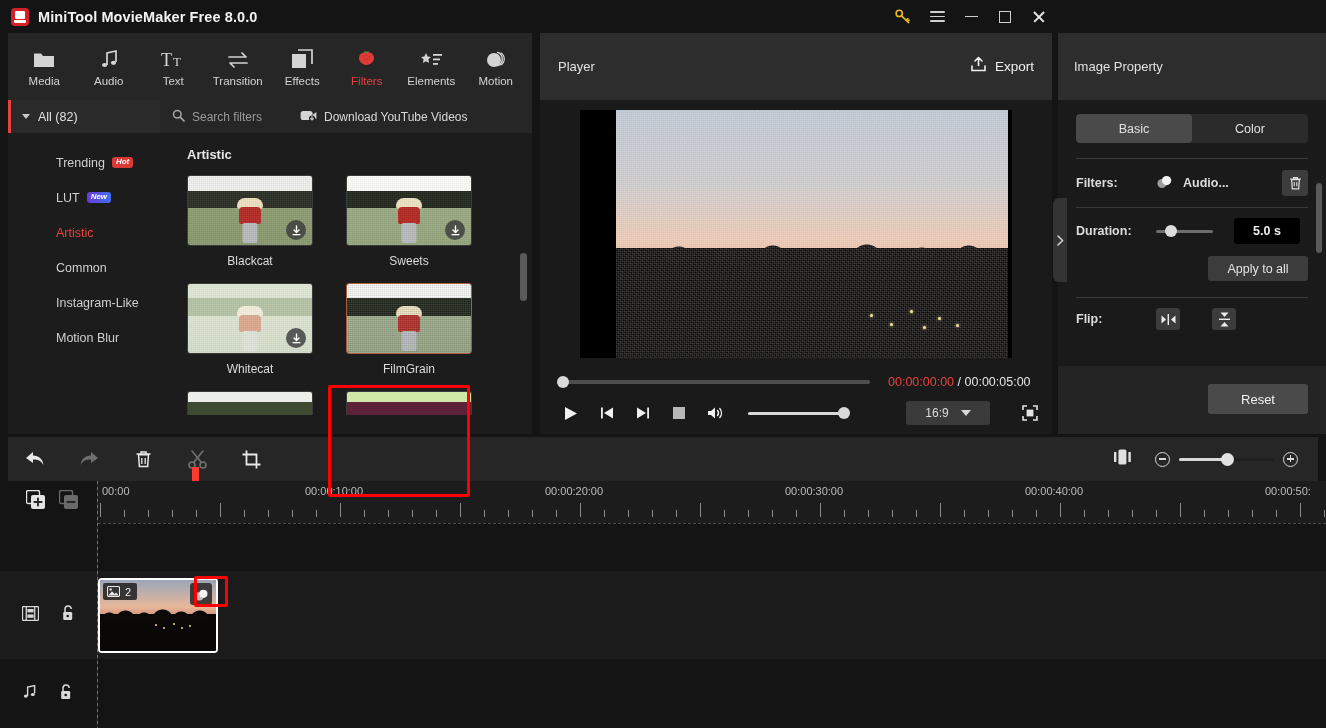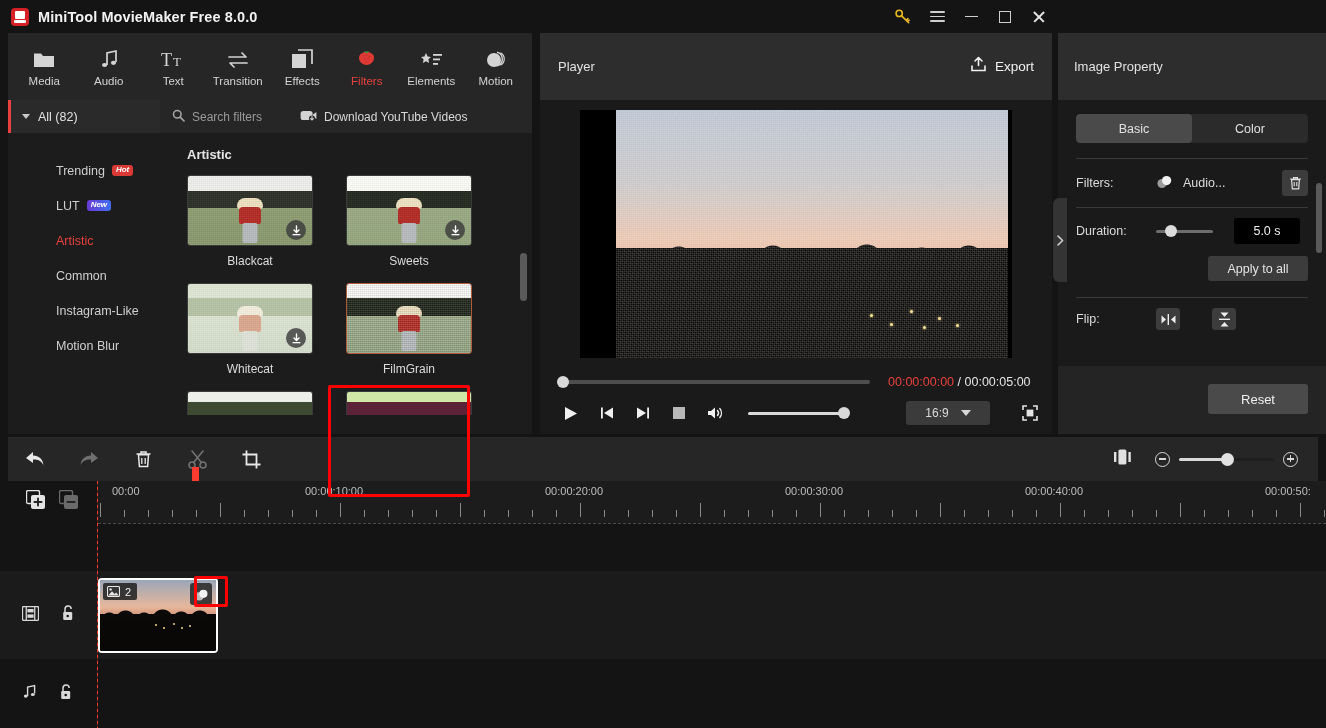--- a/index.html
+++ b/index.html
@@ -67,21 +67,21 @@
   }
   .cat-all {
     height: 33px; display: flex; align-items: center; gap: 8px;
     padding-left: 14px; background: #2a2a2a; position: relative;
   }
   .cat-all::before {
     content: ""; position: absolute; left: 0; top: 0; width: 3px; height: 33px; background: #e8413f;
   }
   .caret { width: 0; height: 0; border-left: 4.5px solid transparent; border-right: 4.5px solid transparent; border-top: 5px solid #c9c9c9; }
   .cat-all .lbl { font-size: 12.5px; color: #e2e2e2; }
-  .cat-list { padding-top: 20px; text-align: center; }
+  .cat-list { padding-top: 12px; text-align: center; }
   .cat-item {
     height: 35px; display: flex; align-items: center; gap: 7px; padding-left: 48px;
     font-size: 12.5px; color: #cfcfcf;
   }
   .cat-item.active { color: #e8413f; }
   .badge {
     font-size: 8px; font-weight: bold; font-style: italic; color: #fff;
     padding: 1px 4px 1.5px; border-radius: 3px; line-height: 1;
   }
   .badge.hot { background: #d93a36; }
@@ -198,21 +198,21 @@
   .prop {
     position: absolute; top: 33px; left: 1058px; width: 268px; height: 401px; background: #1a1a1a;
   }
   .prop-head { height: 67px; background: #2d2d2d; display: flex; align-items: center; padding-left: 16px; }
   .prop-head .ttl { font-size: 13px; color: #e2e2e2; }
   .tabs {
     margin: 14px 18px 0; height: 29px; background: #2b2b2b; border-radius: 4px; display: flex; overflow: hidden;
   }
   .tab { flex: 1; display: flex; align-items: center; justify-content: center; font-size: 12.5px; color: #e0e0e0; }
   .tab.active { background: #4a4a4a; border-radius: 4px; }
-  .prow { display: flex; align-items: center; padding: 0 18px; height: 40px; }
+  .prow { display: flex; align-items: center; padding: 0 18px; height: 40px; font-weight: bold; }
   .prow .plabel { font-size: 12.5px; color: #dcdcdc; width: 58px; }
   .hr { height: 1px; background: #3a3a3a; margin: 0 18px; }
   .filter-chip { display: flex; align-items: center; gap: 10px; margin-left: 22px; }
   .filter-chip .nm { font-size: 12.5px; color: #dcdcdc; }
   .trash-btn { margin-left: auto; width: 26px; height: 26px; background: #3c3c3c; border-radius: 3px; display: flex; align-items: center; justify-content: center; }
   .dur-track { position: relative; width: 57px; height: 3px; background: #6d6d6d; border-radius: 2px; margin-left: 22px; }
   .dur-knob { position: absolute; left: 9px; top: -5px; width: 12px; height: 12px; border-radius: 50%; background: #dcdcdc; }
   .dur-box {
     margin-left: 21px; width: 66px; height: 26px; background: #000; border-radius: 3px;
     display: flex; align-items: center; justify-content: center; font-size: 12.5px; color: #eee;
@@ -824,21 +824,21 @@
       <span>
         <svg width="20" height="20" viewBox="0 0 20 20">
             <rect x="0.5" y="0.5" width="13" height="13" rx="1.6" fill="none" stroke="#6a6a6a" stroke-width="1.4"></rect>
             <rect x="5" y="5" width="14" height="14" rx="2" fill="#6a6a6a"></rect>
             <path d="M8.4 12h7.2" stroke="#262626" stroke-width="1.9" stroke-linecap="round"></path>
           </svg>
       </span>
     </div>
 
     <div class="ruler">
-      <span class="rlabel" style="left:14px">00:00</span>
+      <span class="rlabel" style="left:4px">00:00</span>
       <span class="rlabel" style="left:207px">00:00:10:00</span>
       <span class="rlabel" style="left:447px">00:00:20:00</span>
       <span class="rlabel" style="left:687px">00:00:30:00</span>
       <span class="rlabel" style="left:927px">00:00:40:00</span>
       <span class="rlabel" style="left:1167px">00:00:50:</span>
       <span id="ticks"><span class="tick major" style="left: 2px;"></span><span class="tick minor" style="left: 26px;"></span><span class="tick minor" style="left: 50px;"></span><span class="tick minor" style="left: 74px;"></span><span class="tick minor" style="left: 98px;"></span><span class="tick major" style="left: 122px;"></span><span class="tick minor" style="left: 146px;"></span><span class="tick minor" style="left: 170px;"></span><span class="tick minor" style="left: 194px;"></span><span class="tick minor" style="left: 218px;"></span><span class="tick major" style="left: 242px;"></span><span class="tick minor" style="left: 266px;"></span><span class="tick minor" style="left: 290px;"></span><span class="tick minor" style="left: 314px;"></span><span class="tick minor" style="left: 338px;"></span><span class="tick major" style="left: 362px;"></span><span class="tick minor" style="left: 386px;"></span><span class="tick minor" style="left: 410px;"></span><span class="tick minor" style="left: 434px;"></span><span class="tick minor" style="left: 458px;"></span><span class="tick major" style="left: 482px;"></span><span class="tick minor" style="left: 506px;"></span><span class="tick minor" style="left: 530px;"></span><span class="tick minor" style="left: 554px;"></span><span class="tick minor" style="left: 578px;"></span><span class="tick major" style="left: 602px;"></span><span class="tick minor" style="left: 626px;"></span><span class="tick minor" style="left: 650px;"></span><span class="tick minor" style="left: 674px;"></span><span class="tick minor" style="left: 698px;"></span><span class="tick major" style="left: 722px;"></span><span class="tick minor" style="left: 746px;"></span><span class="tick minor" style="left: 770px;"></span><span class="tick minor" style="left: 794px;"></span><span class="tick minor" style="left: 818px;"></span><span class="tick major" style="left: 842px;"></span><span class="tick minor" style="left: 866px;"></span><span class="tick minor" style="left: 890px;"></span><span class="tick minor" style="left: 914px;"></span><span class="tick minor" style="left: 938px;"></span><span class="tick major" style="left: 962px;"></span><span class="tick minor" style="left: 986px;"></span><span class="tick minor" style="left: 1010px;"></span><span class="tick minor" style="left: 1034px;"></span><span class="tick minor" style="left: 1058px;"></span><span class="tick major" style="left: 1082px;"></span><span class="tick minor" style="left: 1106px;"></span><span class="tick minor" style="left: 1130px;"></span><span class="tick minor" style="left: 1154px;"></span><span class="tick minor" style="left: 1178px;"></span><span class="tick major" style="left: 1202px;"></span><span class="tick minor" style="left: 1226px;"></span></span>
     </div>
 
     <div class="track head-strip" style="top:42px;height:48px;background:#141414">
       <div class="dash-line" style="top:0"></div>

